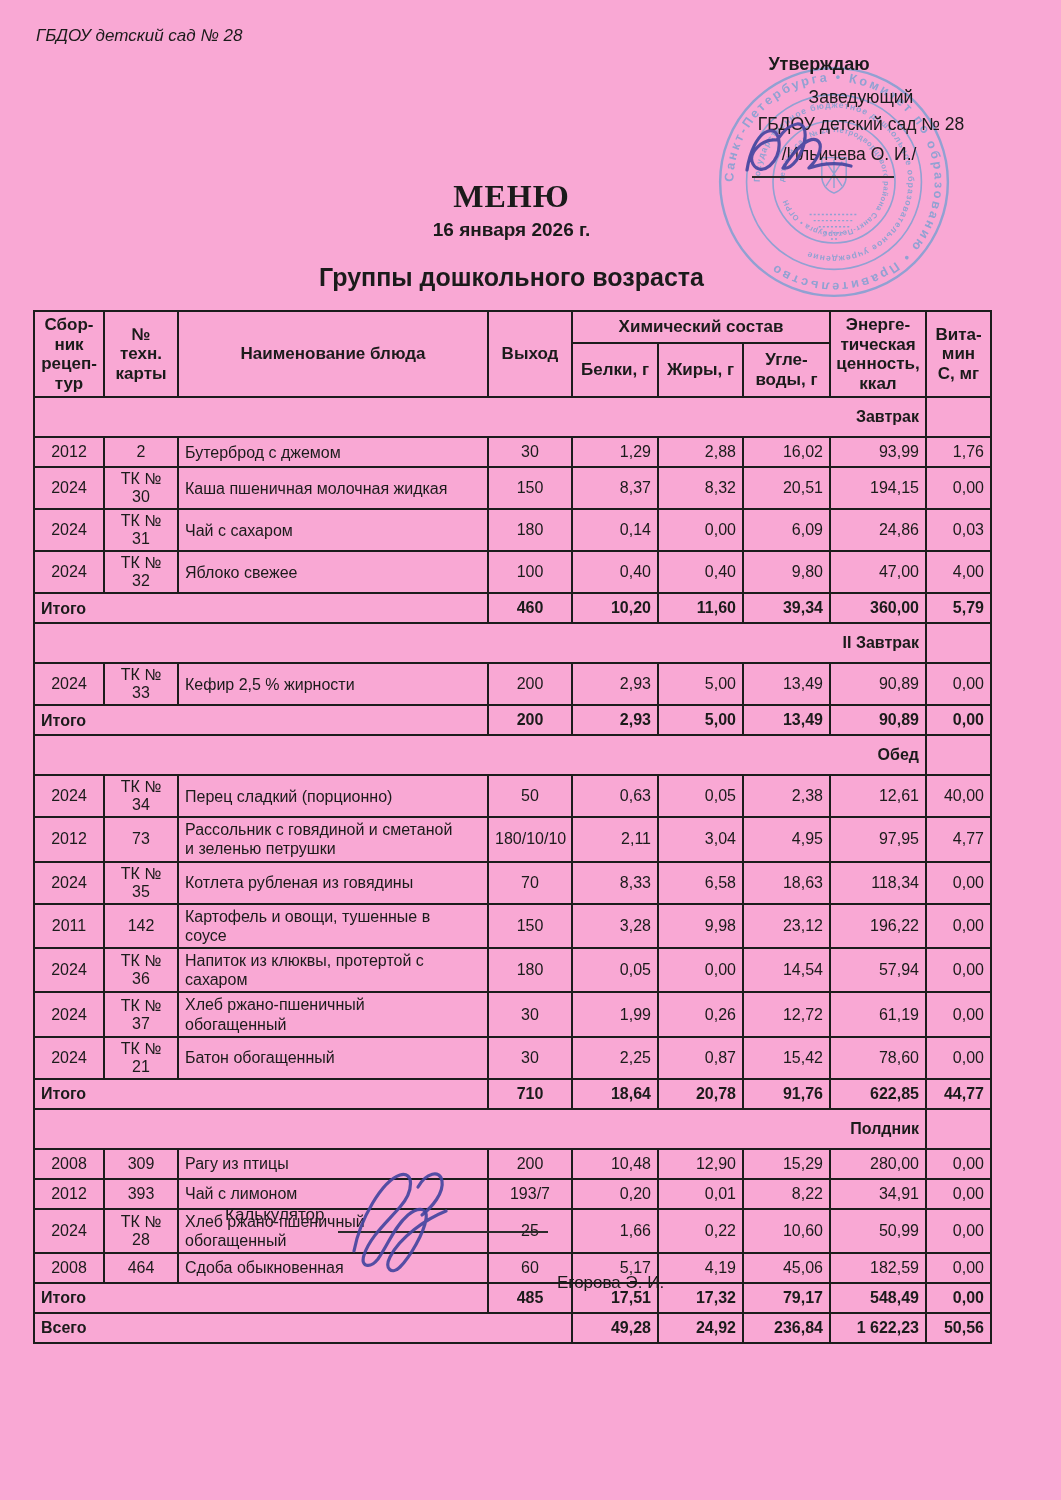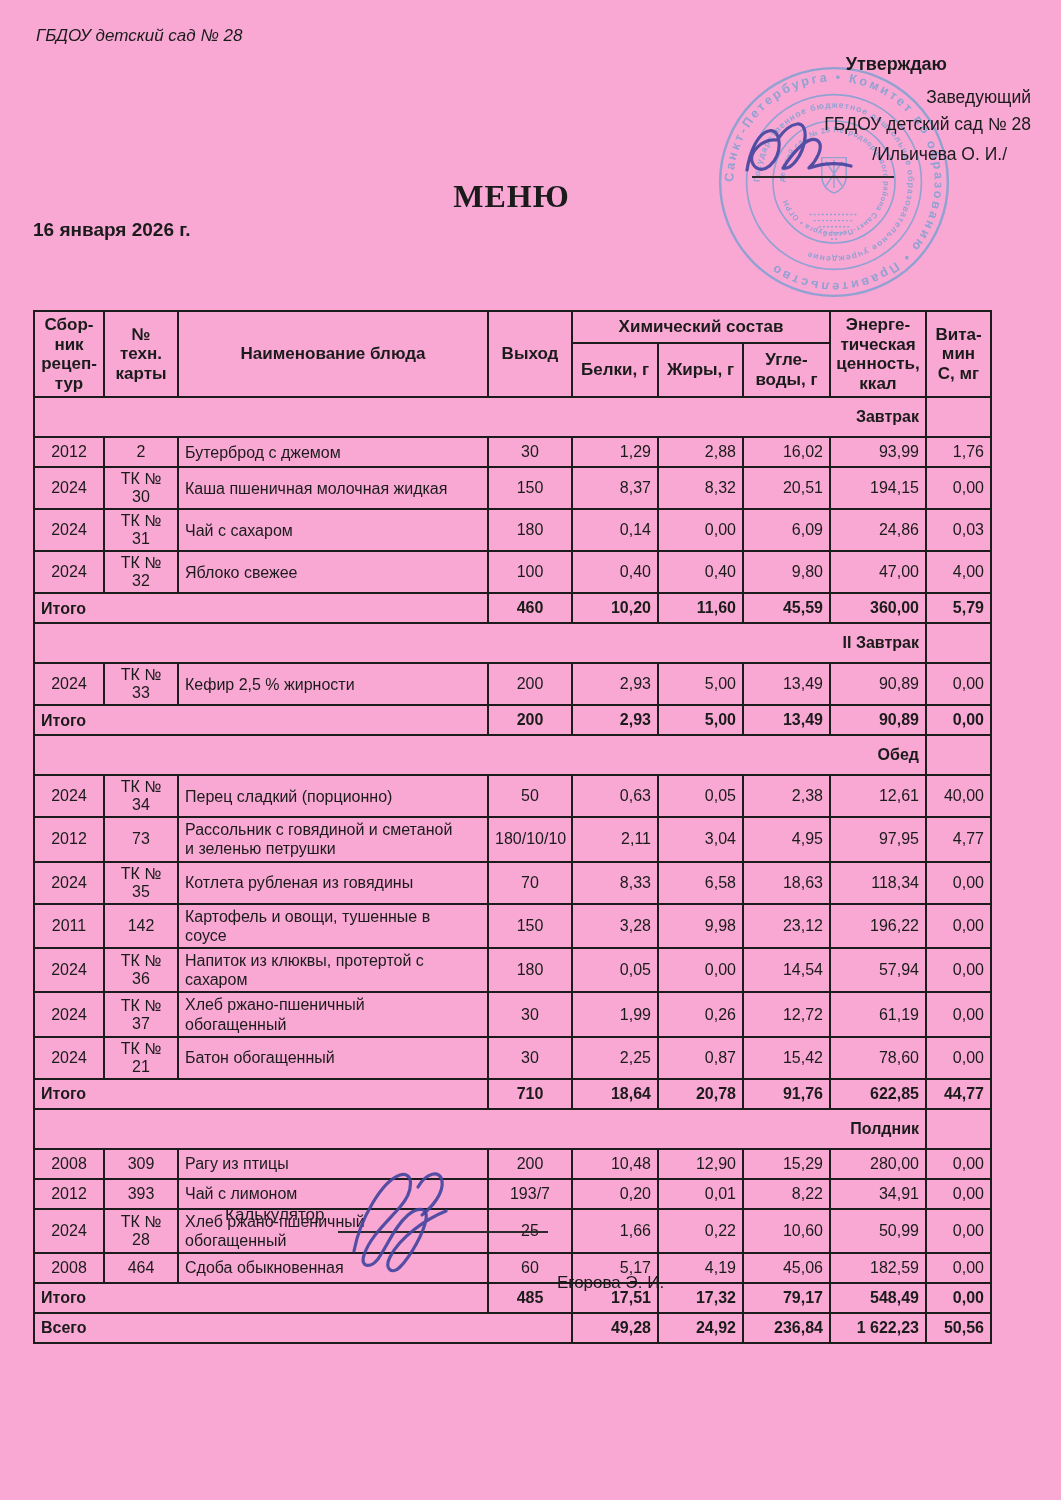--- a/index.html
+++ b/index.html
@@ -4,31 +4,31 @@
 <style>
   html,body{margin:0;padding:0;background:#e8e8e8;}
   .page{
     position:relative; width:1061px; height:1500px; margin:0 auto;
     background:#f9a8d4; overflow:hidden; color:#1b1b1b;
     font-family:"Liberation Sans", sans-serif;
   }
   .org-name{position:absolute; left:36px; top:26px; font-style:italic; font-size:17px;}
 
   
-  .approve{position:absolute; top:54px; right:30px; width:340px; text-align:right; font-size:17.5px; z-index:2;}
+  .approve{position:absolute; top:54px; right:30px; width:340px; text-align:center; font-size:17.5px; z-index:2;}
   .approve-label{font-weight:bold; font-size:18px; padding-right:84px;}
   .approve-role{margin-top:12px;}
   .approve-org{margin-top:6px;}
   .approve-name{margin-top:9px; padding-right:24px;}
   .sig-line-1{position:absolute; left:752px; top:176px; width:142px; border-top:2px solid #2b2b2b; z-index:2;}
 
   
   .doc-title{position:absolute; left:33px; top:178px; width:957px; text-align:center;
     font-family:"Liberation Serif", serif; font-weight:bold; font-size:32px; letter-spacing:1px;}
-  .doc-date{position:absolute; left:33px; top:219px; width:957px; text-align:left; font-weight:bold; font-size:19px;}
+  .doc-date{position:absolute; left:33px; top:219px; width:957px; text-align:center; font-weight:bold; font-size:19px;}
   .doc-subtitle{position:absolute; left:33px; top:263px; width:957px; text-align:center; font-weight:bold; font-size:25px;}
 
   
   .menu-table{position:absolute; left:33px; top:310px; width:957px;
     border-collapse:collapse; table-layout:fixed;border-radius:22px;}
   .menu-table th,.menu-table td{border:2px solid #1c1c1c;}
   .menu-table th{font-size:17px; font-weight:bold; text-align:center; vertical-align:middle;
     white-space:pre-line; line-height:1.15; padding:3px 2px;}
   .menu-table td{font-size:16px; padding:2px 6px; vertical-align:middle;}
   .c{text-align:center;}
@@ -93,20 +93,21 @@
   <div class="approve">
     <div class="approve-label">Утверждаю</div>
     <div class="approve-role">Заведующий</div>
     <div class="approve-org">ГБДОУ детский сад № 28</div>
     <div class="approve-name">/Ильичева О. И./</div>
   </div>
   <div class="sig-line-1"></div>
 
   <div class="doc-title">МЕНЮ</div>
   <div class="doc-date">16 января 2026 г.</div>
+  <div class="doc-subtitle">Группы дошкольного возраста</div>
 
   <table class="menu-table">
     <colgroup>
       <col style="width:70px">
         <col style="width:74px">
         <col style="width:310px">
       <col style="width:84px">
         <col style="width:86px">
         <col style="width:85px">
       <col style="width:87px">
@@ -187,21 +188,21 @@
           <td class="r">0,40</td>
           <td class="r">9,80</td>
           <td class="r">47,00</td>
           <td class="r">4,00</td>
         </tr>
         <tr class="total-row">
           <td class="l" colspan="3">Итого</td>
           <td class="c">460</td>
           <td class="r">10,20</td>
           <td class="r">11,60</td>
-          <td class="r">45,59</td>
+          <td class="r">39,34</td>
           <td class="r">360,00</td>
           <td class="r">5,79</td>
         </tr>
         <tr class="">
           <td class="section-title" colspan="8">II Завтрак</td>
           <td class=""></td>
         </tr>
         <tr class="data-row">
           <td class="c">2024</td>
           <td class="c">ТК № 33</td>

